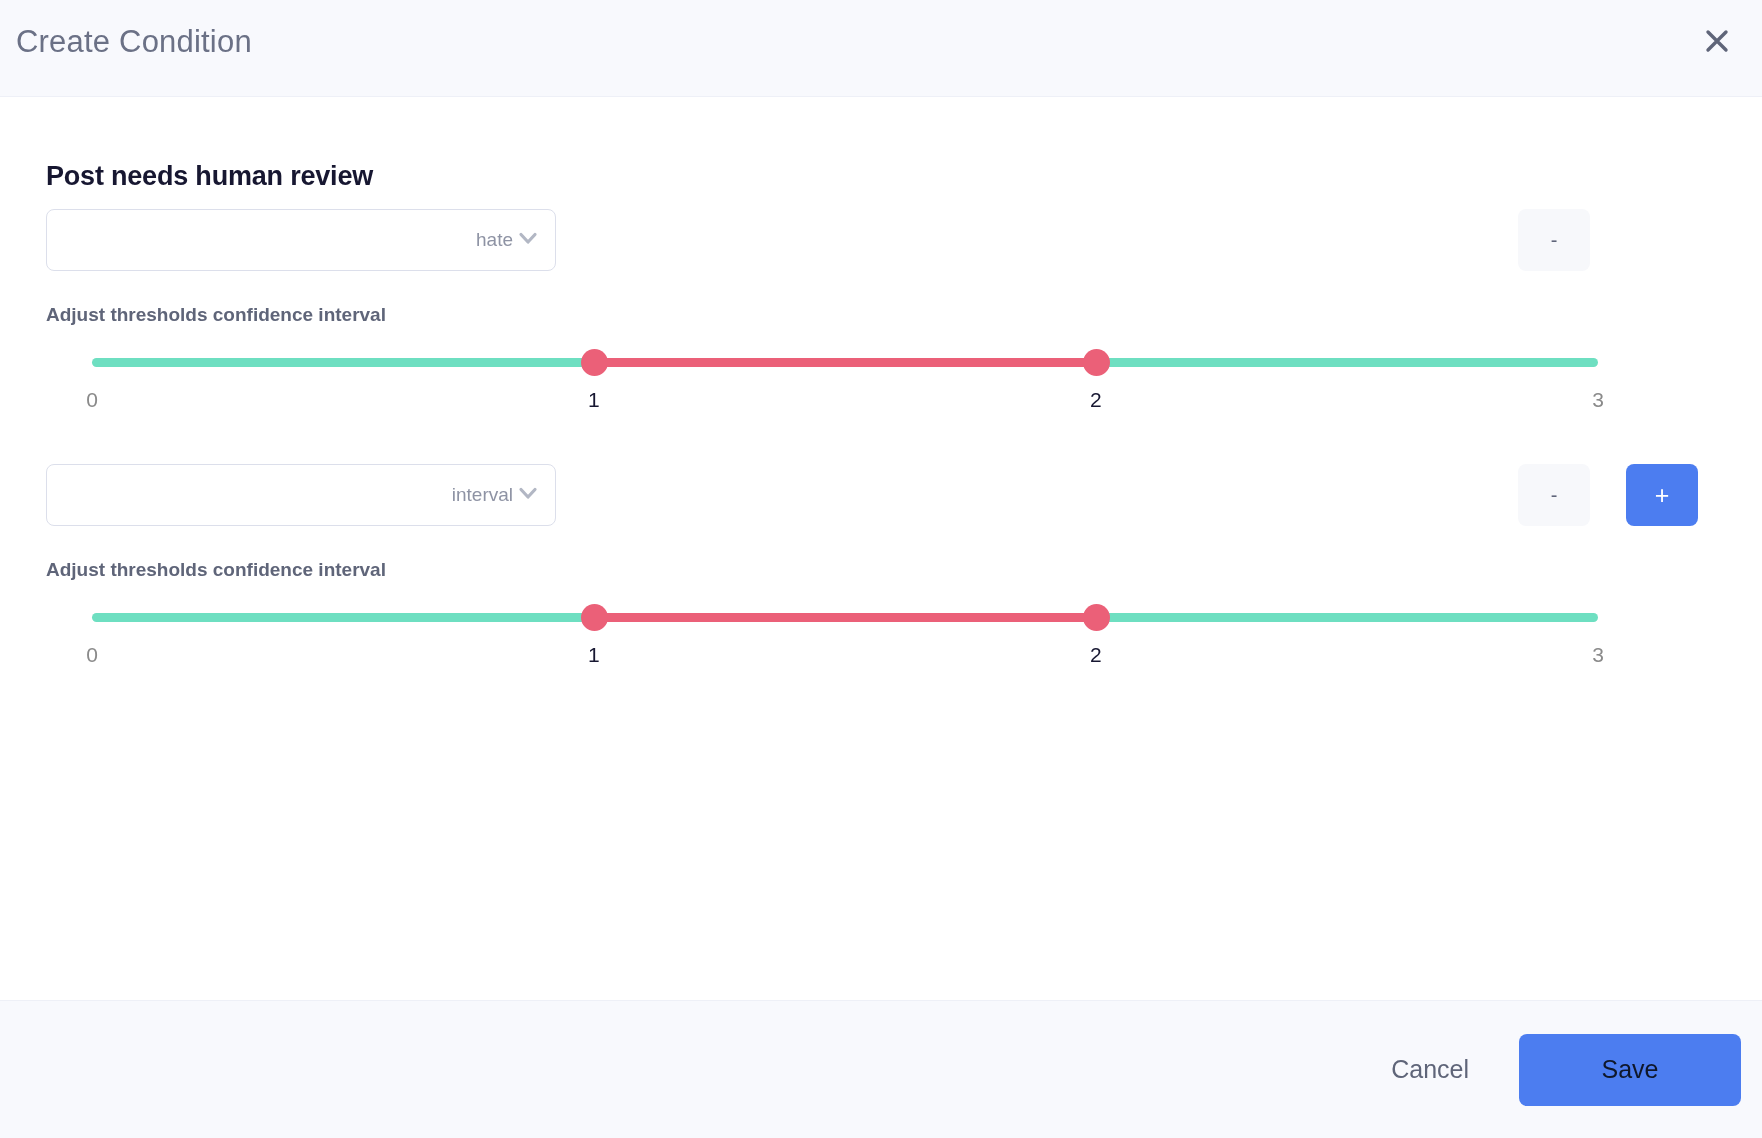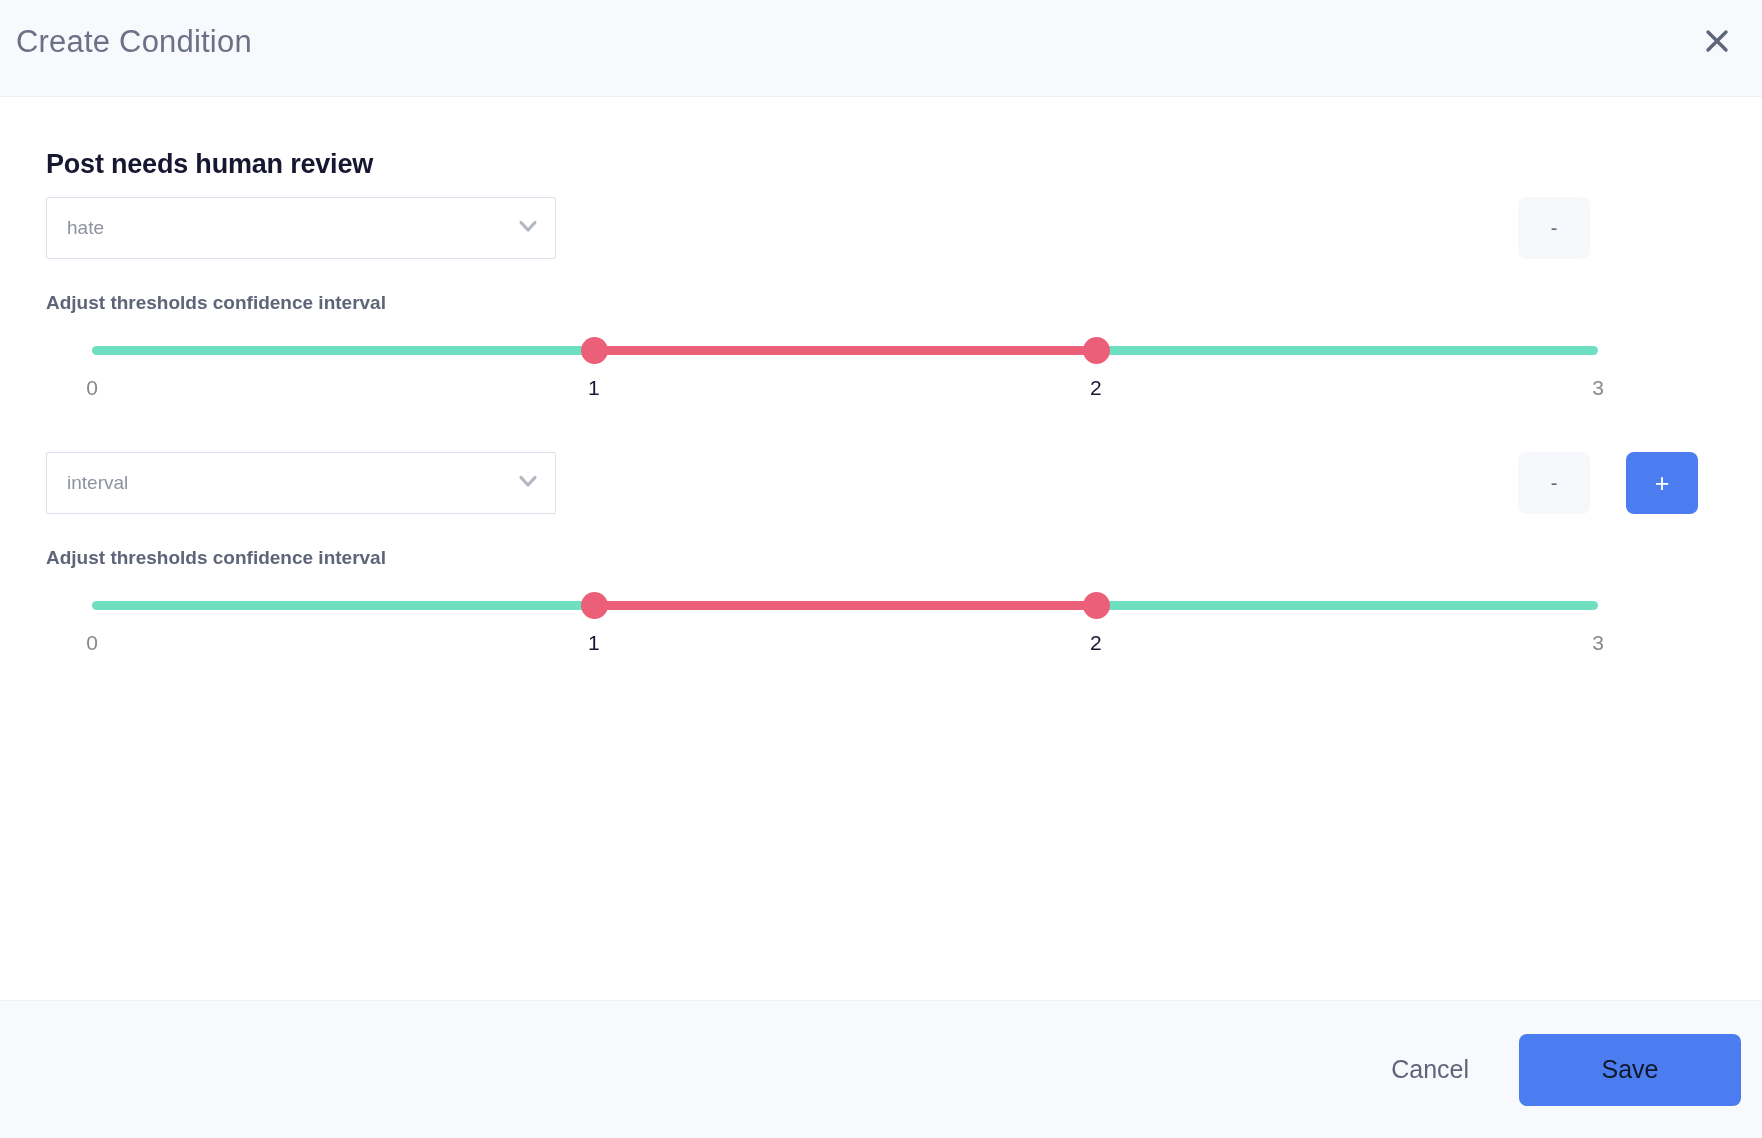--- a/index.html
+++ b/index.html
@@ -14,20 +14,21 @@
     overflow: hidden;
   }
 
   .modal {
     position: relative;
     width: 1762px;
     height: 1138px;
     background: #ffffff;
     display: flex;
     flex-direction: column;
+    gap: 12px;
   }
 
   
   .modal-header {
     position: relative;
     height: 97px;
     min-height: 97px;
     background: #f8f9fd;
     border-bottom: 1px solid #eef0f7;
     box-sizing: border-box;
@@ -94,25 +95,26 @@
   }
   .select-box {
     position: absolute;
     left: 36px;
     top: 0;
     width: 510px;
     height: 62px;
     box-sizing: border-box;
     background: #ffffff;
     border: 1px solid #dcdfeb;
-    border-radius: 2px;
+    border-radius: 8px;
     display: flex;
     align-items: center;
     padding: 0 12px 0 20px;
     cursor: pointer;
+    text-align: right;
   }
   .select-value {
     flex: 1 1 auto;
     font-size: 19px;
     color: #8e93a4;
   }
   .chevron { display: block; }
 
   .icon-btn {
     position: absolute;

